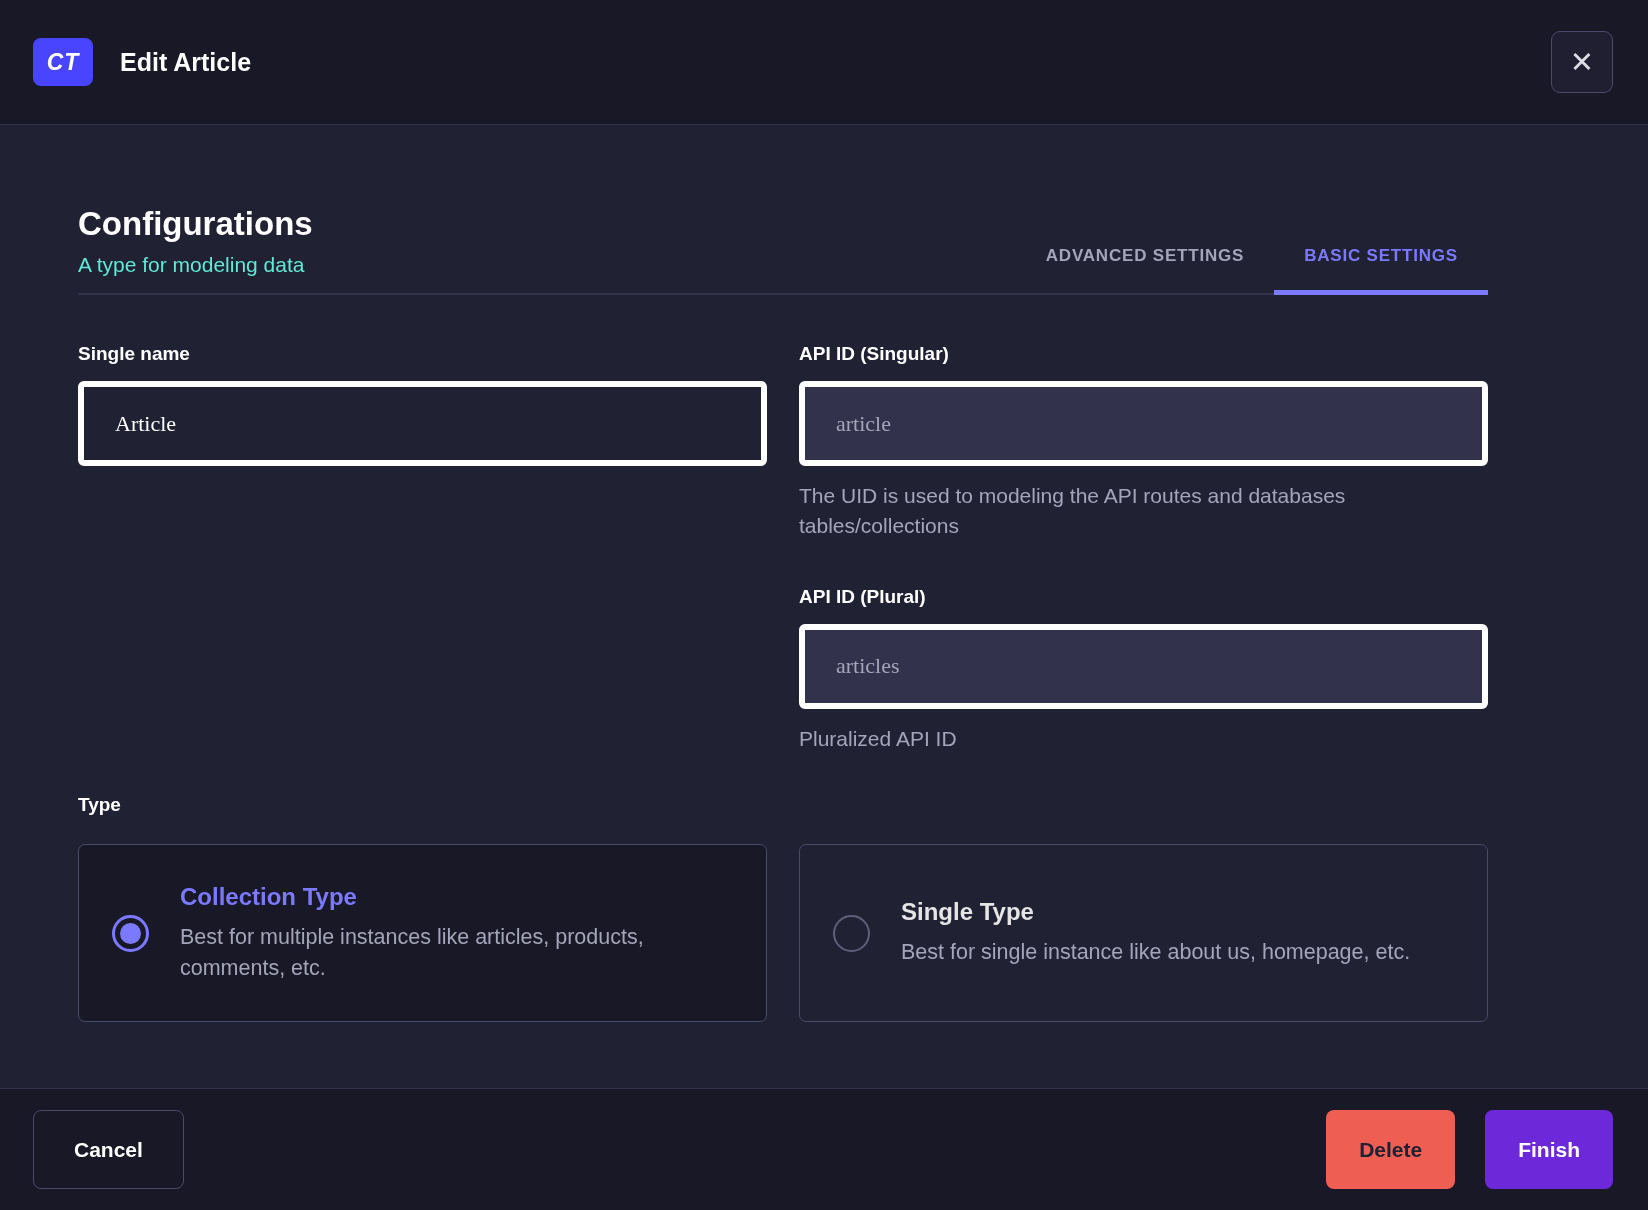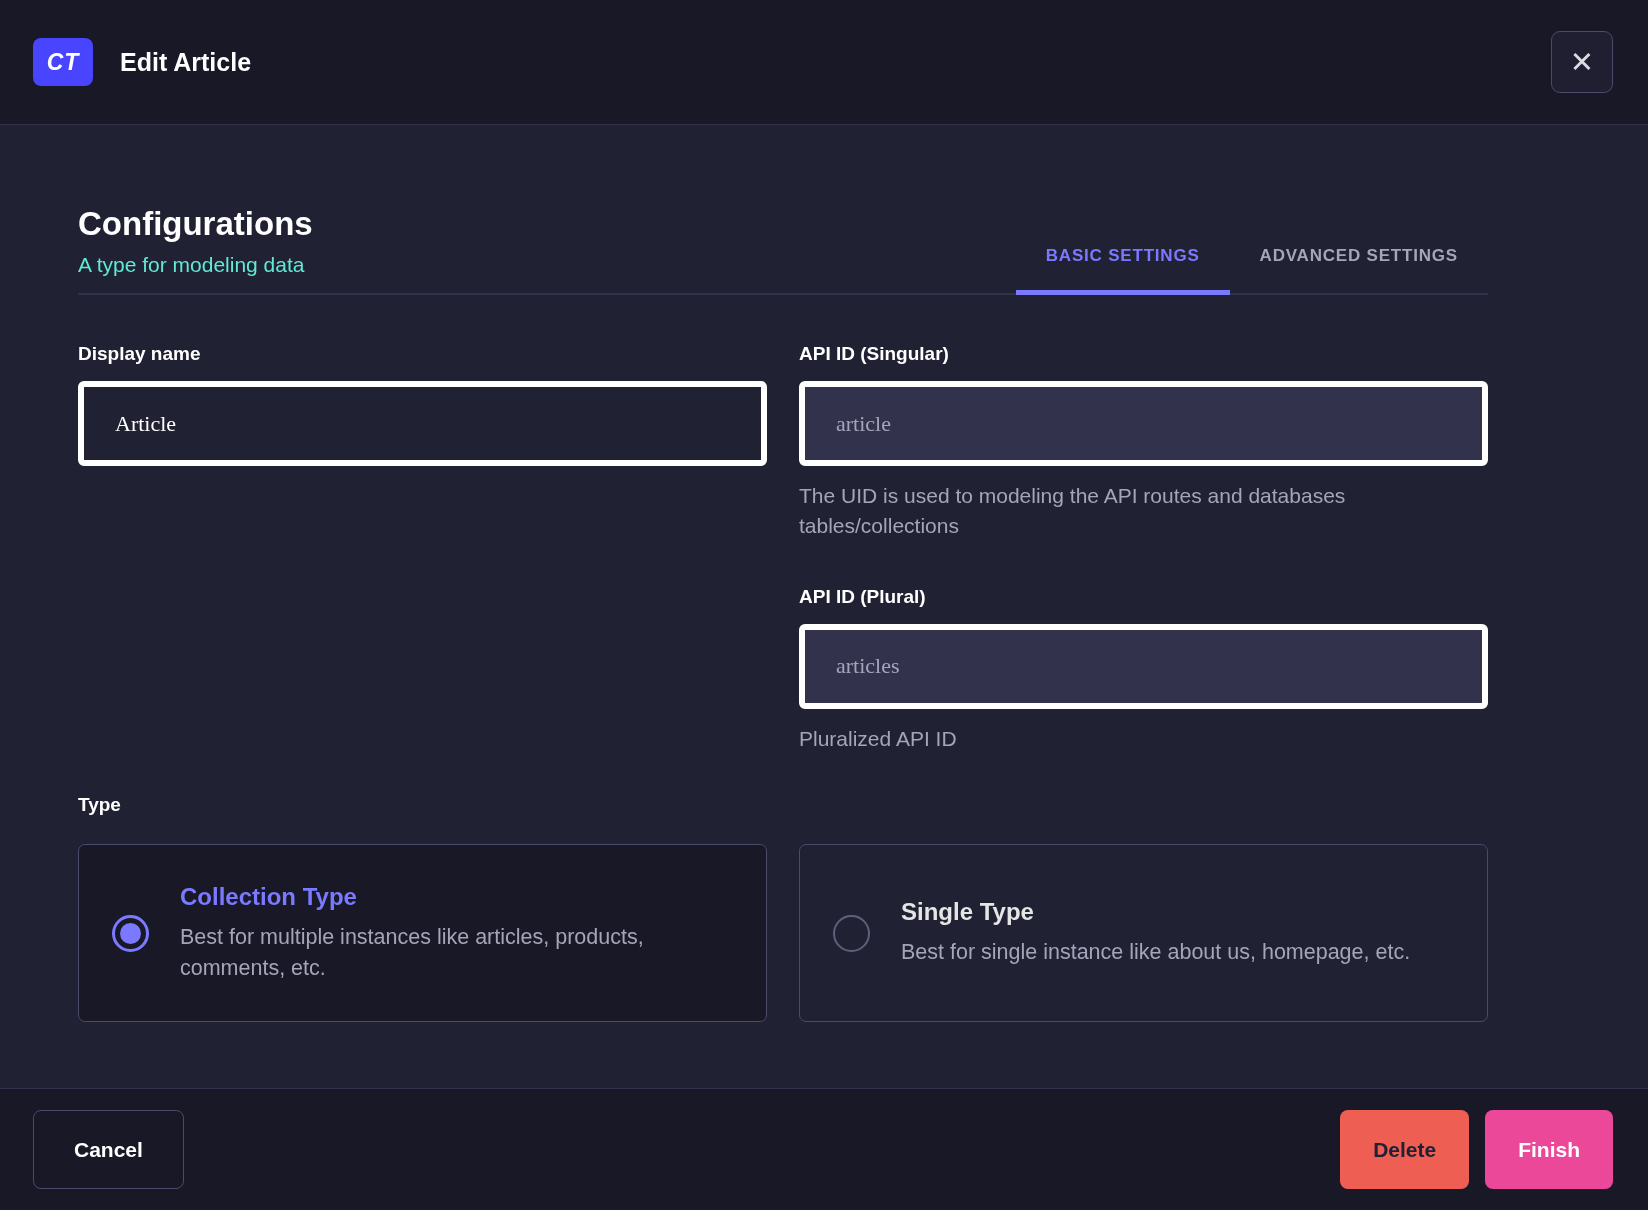--- a/index.html
+++ b/index.html
@@ -123,21 +123,21 @@
     font-family:"Liberation Sans", sans-serif;
     display:flex; align-items:center; justify-content:center;
     cursor:pointer; border:none;
   }
   .btn-cancel {
     background:transparent; border:1px solid #4a4a6a;
     color:#ffffff; padding:0 40px;
   }
   .footer-right { margin-left:auto; display:flex; gap:16px; }
   .btn-delete { background:#ee5e52; color:#212134; padding:0 33px; }
-  .btn-finish { background:#ec4899; color:#ffffff; padding:0 33px; }
+  .btn-finish { background:#6d28d9; color:#ffffff; padding:0 33px;margin-left:14px; }
 </style>
 </head>
 <body>
 
 <div class="modal">
 
   <div class="modal-header">
     <div class="ct-badge">
       <span>CT</span>
     </div>
@@ -148,30 +148,30 @@
   </div>
 
   <div class="modal-body">
 
     <div class="intro-row">
       <div class="intro-text">
         <div class="intro-title">Configurations</div>
         <div class="intro-subtitle">A type for modeling data</div>
       </div>
       <div class="tabs">
+        <div class="tab">ADVANCED SETTINGS</div>
         <div class="tab active">BASIC SETTINGS</div>
-        <div class="tab">ADVANCED SETTINGS</div>
       </div>
     </div>
 
     <div class="form-grid">
 
       <div class="form-col">
         <div class="field-group">
-          <label class="field-label">Display name</label>
+          <label class="field-label">Single name</label>
           <input class="text-input" type="text" value="Article" style="">
         </div>
       </div>
 
       <div class="form-col">
         <div class="field-group">
           <label class="field-label">API ID (Singular)</label>
           <input class="text-input muted" type="text" readonly="" value="article" style="">
           <div class="hint">The UID is used to modeling the API routes and databases tables/collections</div>
         </div>

